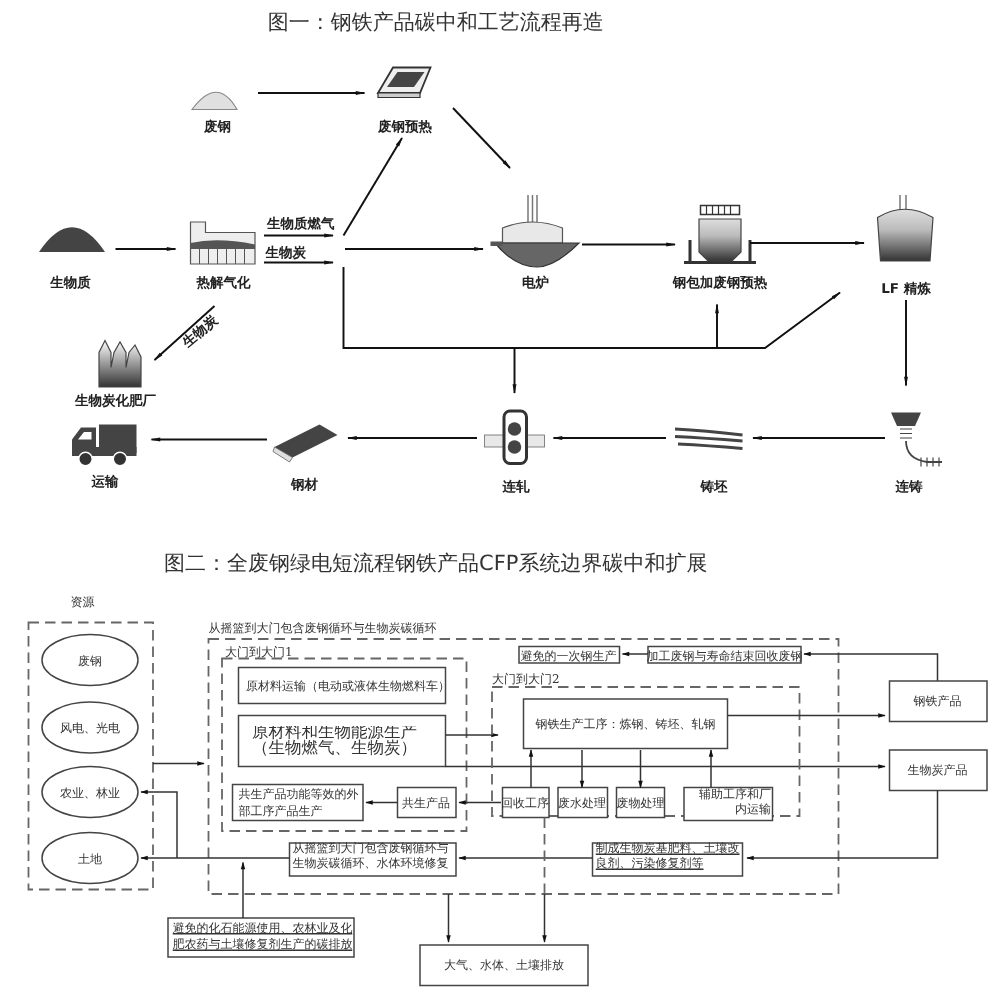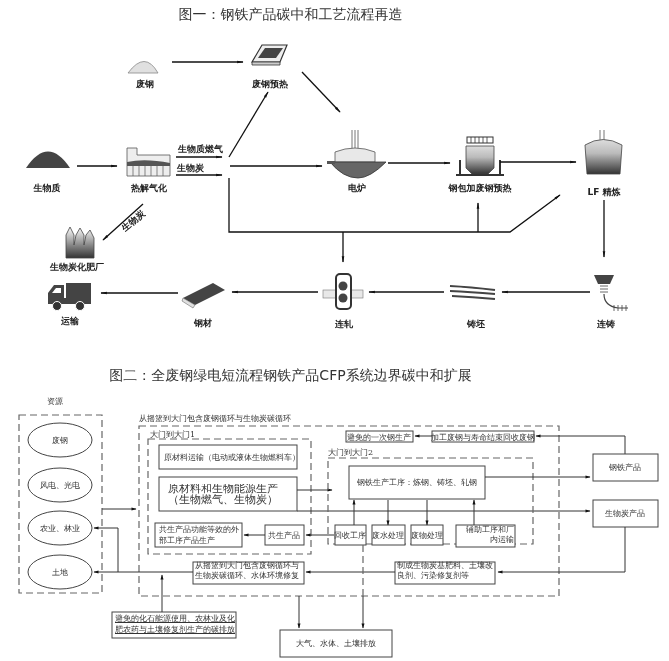--- a/index.html
+++ b/index.html
@@ -249,21 +249,21 @@
   <line class="ln2" x1="474" y1="525" x2="474" y2="500" marker-end="url(#ah2)"></line>
 
   <rect class="box" x="593" y="454" width="65" height="27"></rect>
   <text class="lbl2" x="625" y="470" text-anchor="middle">钢铁产品</text>
   <rect class="box" x="593" y="500" width="65" height="27"></rect>
   <text class="lbl2" x="625" y="516" text-anchor="middle">生物炭产品</text>
 
   <polyline class="ln2" points="625,527 625,572 498,572" marker-end="url(#ah2)"></polyline>
   <rect class="box" x="395" y="562" width="100" height="22"></rect>
   <foreignObject x="397" y="561" width="98" height="24">
-    <div style="font-family:'DejaVu Serif',serif;font-size:8px;color:#333;line-height:10px;">制成生物炭基肥料、土壤改良剂、污染修复剂等</div>
+    <div style="font-family:'DejaVu Serif',serif;font-size:8px;color:#333;line-height:10px;text-decoration:underline;">制成生物炭基肥料、土壤改良剂、污染修复剂等</div>
   </foreignObject>
   <line class="ln2" x1="395" y1="572" x2="306" y2="572" marker-end="url(#ah2)"></line>
 
   <rect class="box" x="193" y="562" width="111" height="22"></rect>
   <foreignObject x="195" y="561" width="110" height="24">
     <div style="font-family:'DejaVu Serif',serif;font-size:8px;color:#333;line-height:10px;">从摇篮到大门包含废钢循环与生物炭碳循环、水体环境修复</div>
   </foreignObject>
   <line class="ln2" x1="193" y1="572" x2="94" y2="572" marker-end="url(#ah2)"></line>
   <polyline class="ln2" points="118,572 118,528 94,528" marker-end="url(#ah2)"></polyline>
 

